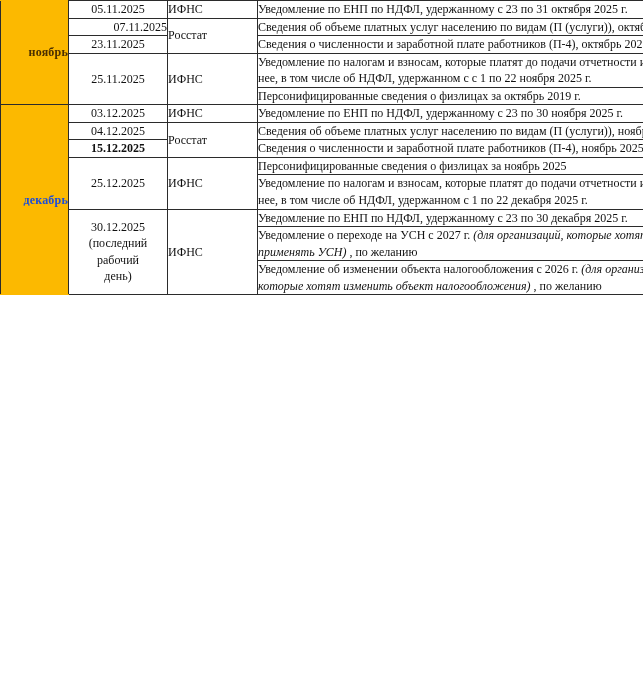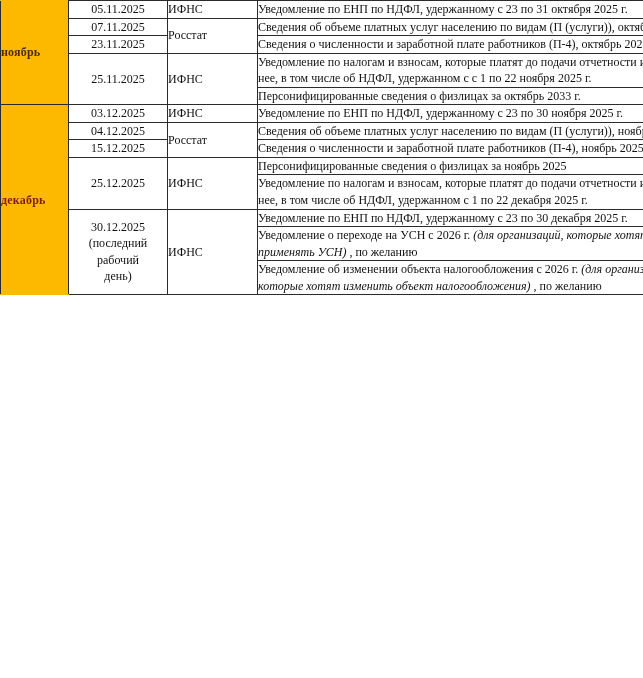--- a/index.html
+++ b/index.html
@@ -39,21 +39,21 @@
 
   
   col.c-month { width: 68px; }
   col.c-date  { width: 99px; }
   col.c-org   { width: 90px; }
   col.c-desc  { width: 443px; }
 
   td.month {
     background: #FCB900;
     color: #4a2f00;
-    text-align: left;
+    text-align: right;
     font-weight: bold;
     font-size: 12.5px;
     border-left: 1px solid #FCB900;
     border-top: 1px solid #FCB900;
     border-bottom: 1px solid #2b2b2b;
     border-right: 1px solid #2b2b2b;
     letter-spacing: .2px;
   }
   td.month.last { border-bottom: 1px solid #FCB900; }
   td.month.first { border-top: 1px solid #FCB900; }
@@ -94,59 +94,59 @@
     <tbody id="cal-body">
         <tr>
           <td class="month first" rowspan="5" style="background: rgb(252, 185, 0); color: rgb(74, 47, 0);"><span>ноябрь</span></td>
           <td class="date" rowspan="1" style="border-color: rgb(43, 43, 43);">
             <span class="sub">05.11.2025</span>
           </td>
           <td class="org" rowspan="1" style="border-color: rgb(43, 43, 43);"><span>ИФНС</span></td>
           <td class="desc" style="border-color: rgb(43, 43, 43);"><span>Уведомление по ЕНП по НДФЛ, удержанному с 23 по 31 октября 2025 г.</span></td>
         </tr>
         <tr>
-          <td class="date" rowspan="1" style="border-color: rgb(43, 43, 43);">
+          <td class="date" rowspan="1" style="border-color: rgb(43, 43, 43); text-align: right;">
             <span class="sub">07.11.2025</span>
           </td>
           <td class="org" rowspan="2" style="border-color: rgb(43, 43, 43);"><span>Росстат</span></td>
           <td class="desc" style="border-color: rgb(43, 43, 43);"><span>Сведения об объеме платных услуг населению по видам (П (услуги)), октябрь 2025 г.</span></td>
         </tr>
         <tr>
           <td class="date" rowspan="1" style="border-color: rgb(43, 43, 43);">
             <span class="sub">23.11.2025</span>
           </td>
           <td class="desc" style="border-color: rgb(43, 43, 43);"><span>Сведения о численности и заработной плате работников (П-4), октябрь 2025 г.</span></td>
         </tr>
         <tr>
           <td class="date" rowspan="2" style="border-color: rgb(43, 43, 43);">
             <span class="sub">25.11.2025</span>
           </td>
           <td class="org" rowspan="2" style="border-color: rgb(43, 43, 43);"><span>ИФНС</span></td>
           <td class="desc" style="border-color: rgb(43, 43, 43);"><span>Уведомление по налогам и взносам, которые платят до подачи отчетности или без нее, в том числе об НДФЛ, удержанном с с 1 по 22 ноября 2025 г.</span></td>
         </tr>
         <tr>
-          <td class="desc" style="border-color: rgb(43, 43, 43);"><span>Персонифицированные сведения о физлицах за октябрь 2033 г.</span></td>
+          <td class="desc" style="border-color: rgb(43, 43, 43);"><span>Персонифицированные сведения о физлицах за октябрь 2019 г.</span></td>
         </tr>
         <tr>
-          <td class="month last" rowspan="8" style="background: rgb(252, 185, 0); color: #7f1d1d;"><span>декабрь</span></td>
+          <td class="month last" rowspan="8" style="background: rgb(252, 185, 0); color: #1d4ed8;"><span>декабрь</span></td>
           <td class="date" rowspan="1" style="border-color: rgb(43, 43, 43);">
             <span class="sub">03.12.2025</span>
           </td>
           <td class="org" rowspan="1" style="border-color: rgb(43, 43, 43);"><span>ИФНС</span></td>
           <td class="desc" style="border-color: rgb(43, 43, 43);"><span>Уведомление по ЕНП по НДФЛ, удержанному с 23 по 30 ноября 2025 г.</span></td>
         </tr>
         <tr>
           <td class="date" rowspan="1" style="border-color: rgb(43, 43, 43); text-align: center;">
             <span class="sub">04.12.2025</span>
           </td>
           <td class="org" rowspan="2" style="border-color: rgb(43, 43, 43);"><span>Росстат</span></td>
           <td class="desc" style="border-color: rgb(43, 43, 43);"><span>Сведения об объеме платных услуг населению по видам (П (услуги)), ноябрь 2025 г.</span></td>
         </tr>
         <tr>
-          <td class="date" rowspan="1" style="border-color: rgb(43, 43, 43);">
+          <td class="date" rowspan="1" style="border-color: rgb(43, 43, 43); font-weight: bold;">
             <span class="sub">15.12.2025</span>
           </td>
           <td class="desc" style="border-color: rgb(43, 43, 43);"><span>Сведения о численности и заработной плате работников (П-4), ноябрь 2025 г.</span></td>
         </tr>
         <tr>
           <td class="date" rowspan="2" style="border-color: rgb(43, 43, 43); margin-top: 47px;">
             <span class="sub">25.12.2025</span>
           </td>
           <td class="org" rowspan="2" style="border-color: rgb(43, 43, 43);"><span>ИФНС</span></td>
           <td class="desc" style="border-color: rgb(43, 43, 43);"><span>Персонифицированные сведения о физлицах за ноябрь 2025</span></td>
@@ -158,20 +158,20 @@
           <td class="date" rowspan="3" style="border-color: rgb(43, 43, 43);">
             <span class="sub">30.12.2025</span>
             <span class="sub">(последний</span>
             <span class="sub">рабочий</span>
             <span class="sub">день)</span>
           </td>
           <td class="org" rowspan="3" style="border-color: rgb(43, 43, 43);"><span>ИФНС</span></td>
           <td class="desc" style="border-color: rgb(43, 43, 43);"><span>Уведомление по ЕНП по НДФЛ, удержанному с 23 по 30 декабря 2025 г.</span></td>
         </tr>
         <tr>
-          <td class="desc" style="border-color: rgb(43, 43, 43);"><span>Уведомление о переходе на УСН с 2026 г. </span><i>(для организаций, которые хотят применять УСН)</i><span> , по желанию</span></td>
+          <td class="desc" style="border-color: rgb(43, 43, 43);"><span>Уведомление о переходе на УСН с 2027 г. </span><i>(для организаций, которые хотят применять УСН)</i><span> , по желанию</span></td>
         </tr>
         <tr>
           <td class="desc" style="border-color: rgb(43, 43, 43);"><span>Уведомление об изменении объекта налогообложения с 2026 г. </span><i>(для организаций, которые хотят изменить объект налогообложения)</i><span> , по желанию</span></td>
         </tr>
       </tbody>
   </table>
 </div>
 
 </body></html>

